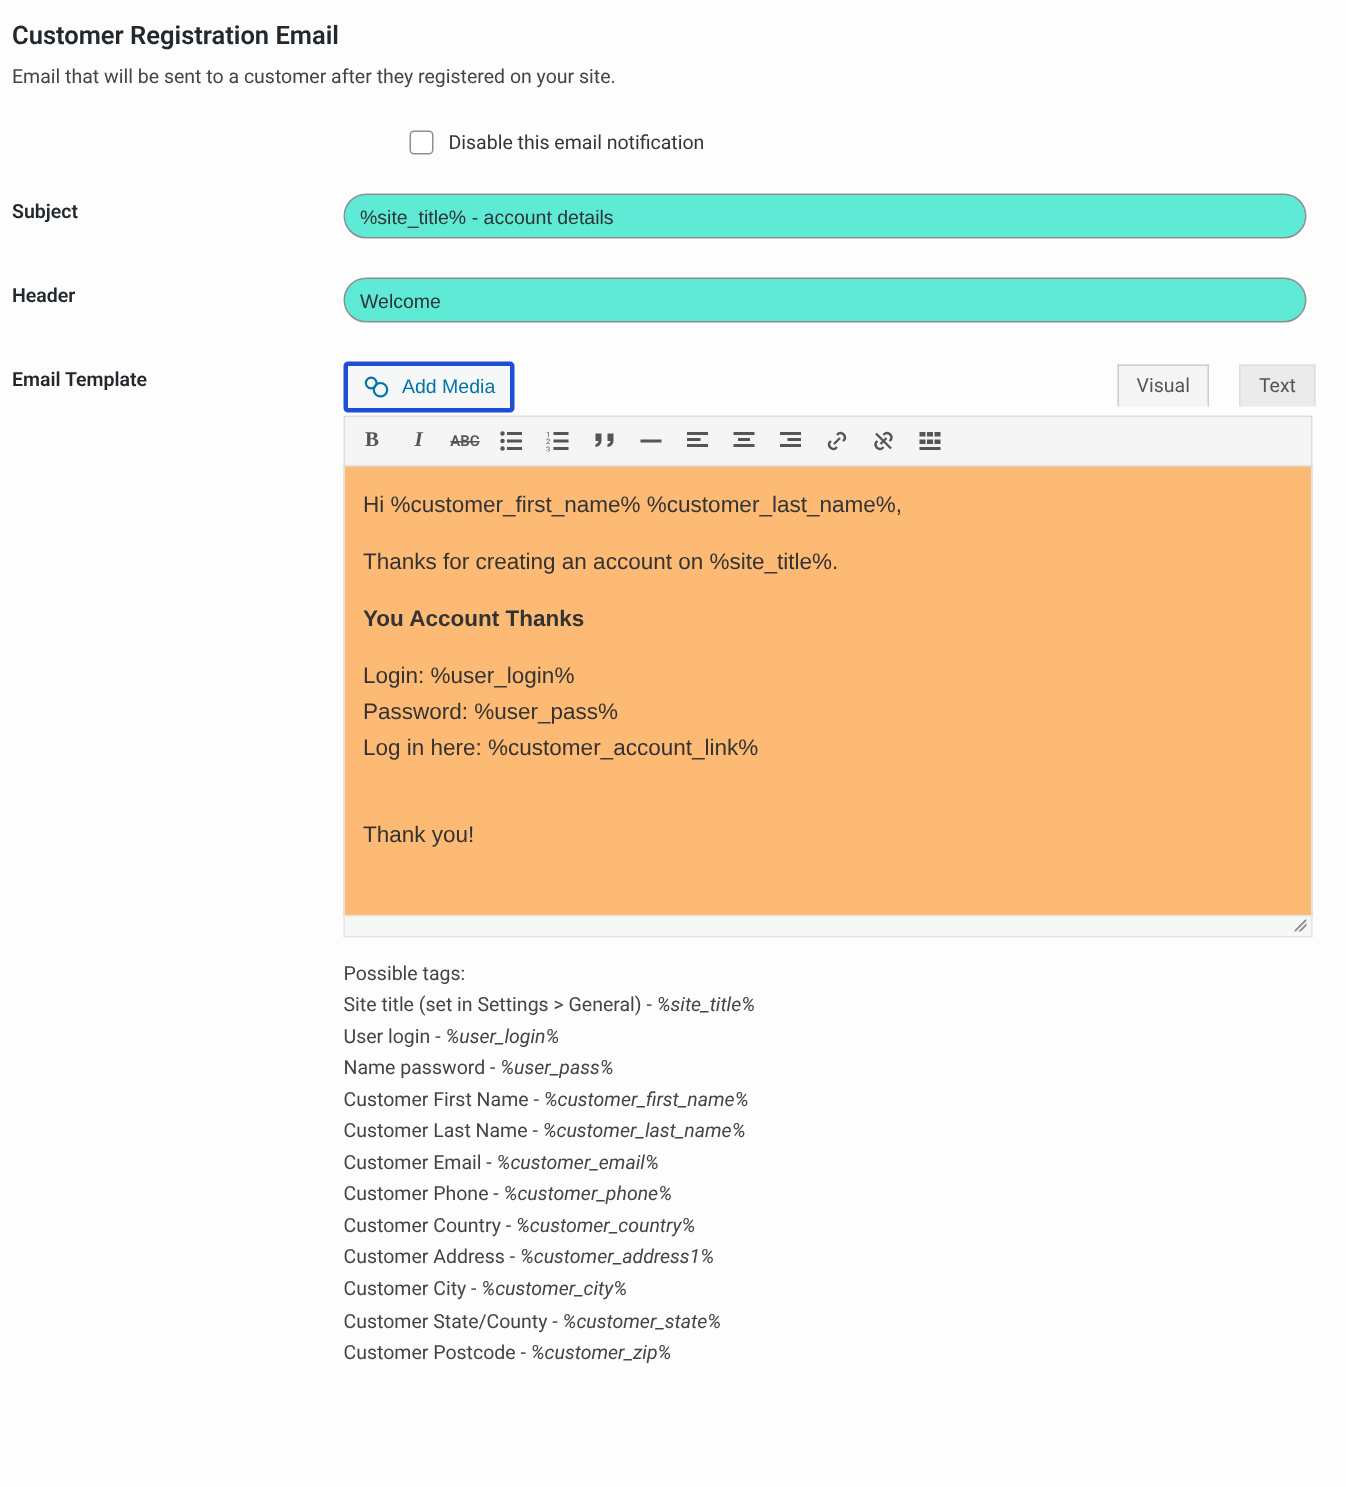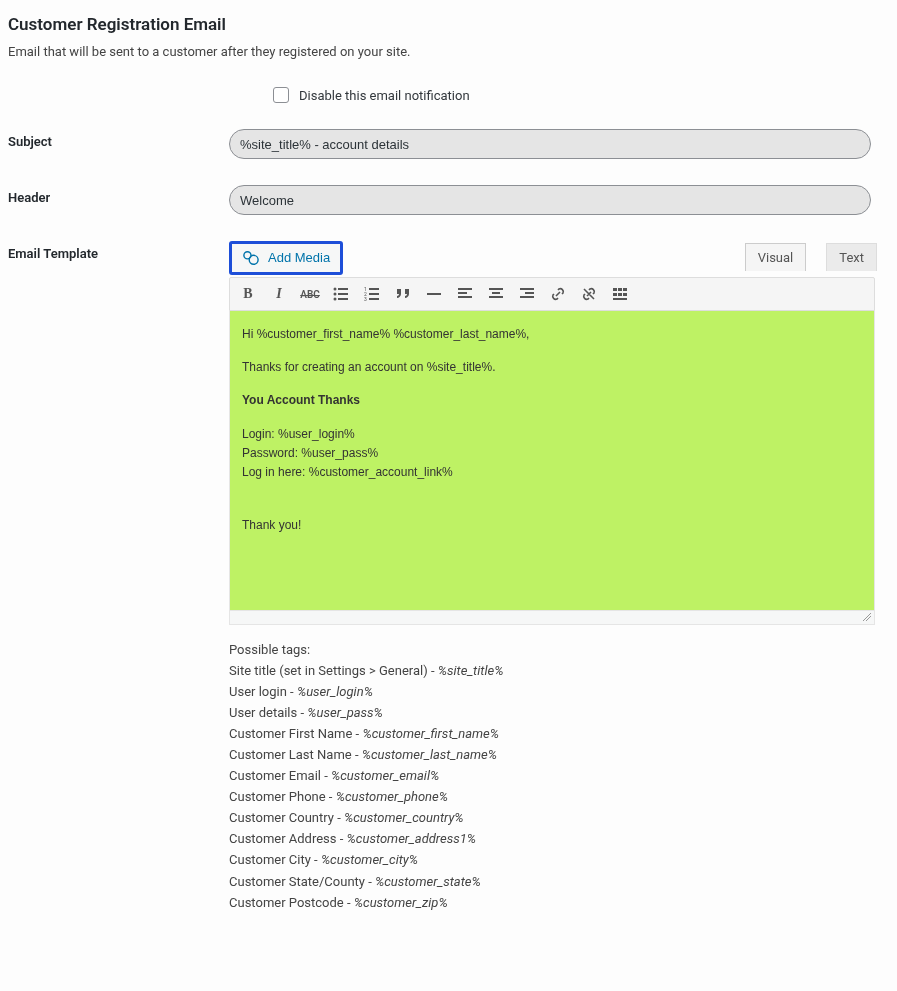--- a/index.html
+++ b/index.html
@@ -55,21 +55,21 @@
     display: inline-block;
   }
   input.text-input {
     width: 642px;
     height: 30px;
     padding: 4px 10px;
     font-size: 13px;
     color: #2c3338;
     border: 1px solid #8c8f94;
     border-radius: 15px;
-    background: #e5e5e5;
+    background: #5eead4;
   }
   
   .media-tabs-row {
     display: flex;
     justify-content: space-between;
     align-items: flex-start;
     width: 648px;
   }
   .add-media-btn {
     display: inline-flex;
@@ -126,24 +126,24 @@
     align-items: center;
     justify-content: center;
     color: #555;
     cursor: pointer;
     font-size: 14px;
   }
   .tb svg { display:block; }
   .editor-body {
     border: 1px solid #e5e5e5;
     border-top: none;
-    background: #bef264;
+    background: #fdba74;
     padding: 14px 12px 18px 12px;
     font-family: "Segoe UI", Arial, sans-serif;
-    font-size: 12px;
+    font-size: 15px;
     line-height: 1.6;
     color: #333;
     min-height: 300px;
   }
   .editor-body p { margin: 0 0 14px 0; }
   .editor-body .bold { font-weight: 700; }
   .resize-handle {
     width: 646px;
     height: 14px;
     background: #f6f7f7;
@@ -311,21 +311,21 @@
         <p style="margin-bottom:0;">Thank you!</p>
       </div>
       <div class="resize-handle"></div>
     </div>
 
     <div class="tags-block">
       <div>Possible tags:</div>
       <div id="tags-list">
           <div><span>Site title (set in Settings &gt; General) - </span><span class="tag-placeholder">%site_title%</span></div>
           <div><span>User login - </span><span class="tag-placeholder">%user_login%</span></div>
-          <div><span>User details - </span><span class="tag-placeholder">%user_pass%</span></div>
+          <div><span>Name password - </span><span class="tag-placeholder">%user_pass%</span></div>
           <div><span>Customer First Name - </span><span class="tag-placeholder">%customer_first_name%</span></div>
           <div><span>Customer Last Name - </span><span class="tag-placeholder">%customer_last_name%</span></div>
           <div><span>Customer Email - </span><span class="tag-placeholder">%customer_email%</span></div>
           <div><span>Customer Phone - </span><span class="tag-placeholder">%customer_phone%</span></div>
           <div><span>Customer Country - </span><span class="tag-placeholder">%customer_country%</span></div>
           <div><span>Customer Address - </span><span class="tag-placeholder">%customer_address1%</span></div>
           <div><span>Customer City - </span><span class="tag-placeholder">%customer_city%</span></div>
           <div><span>Customer State/County - </span><span class="tag-placeholder">%customer_state%</span></div>
           <div><span>Customer Postcode - </span><span class="tag-placeholder">%customer_zip%</span></div>
         </div>

